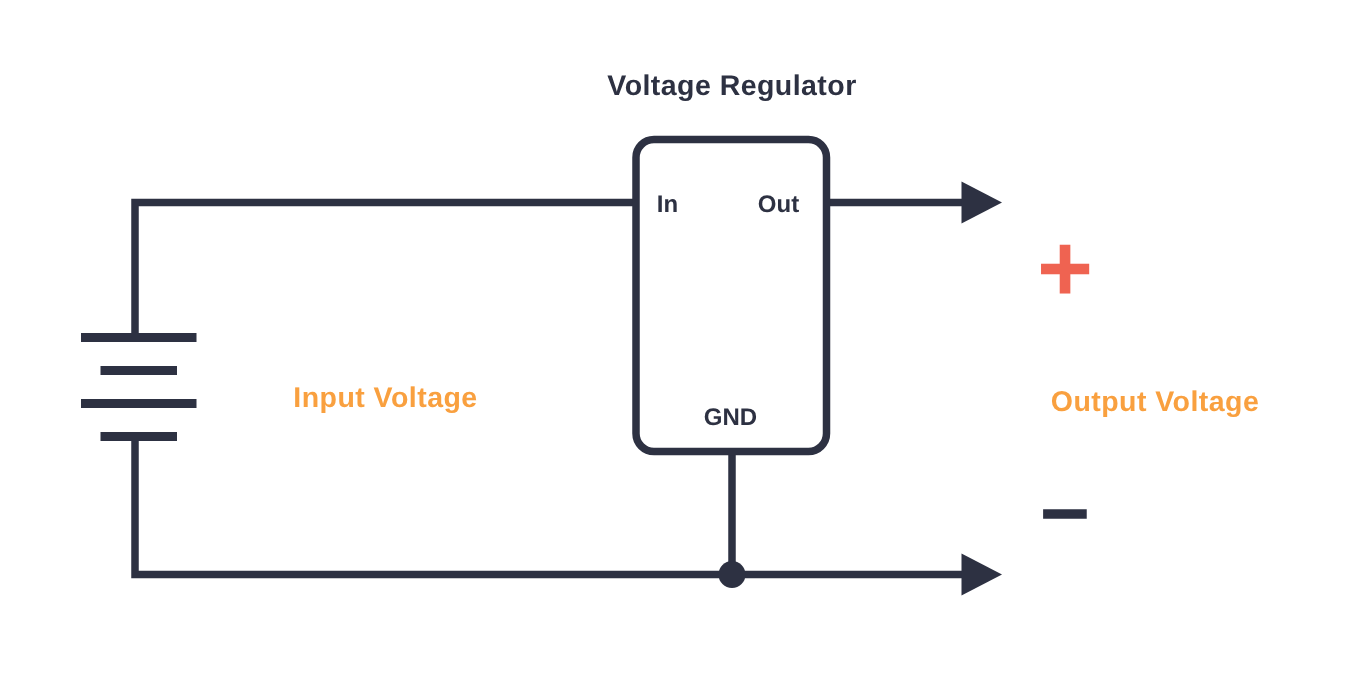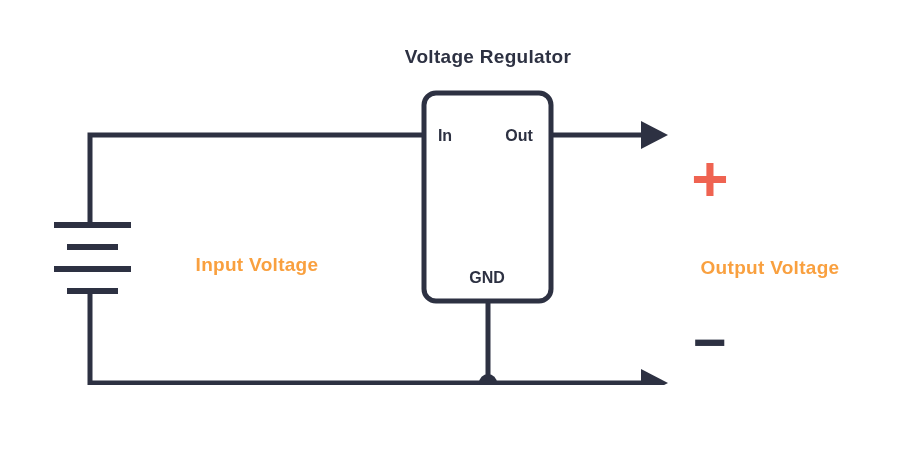--- a/index.html
+++ b/index.html
@@ -3,21 +3,21 @@
   <meta charset="utf-8">
   <style>
     html, body {
       margin: 0;
       padding: 0;
       background: #ffffff;
     }
     .canvas {
       position: relative;
       width: 900px;
-      height: 385px;
+      height: 454px;
       background: var(--background, #ffffff);
       font-family: "Liberation Sans", sans-serif;
       overflow: hidden;
     }
     svg { display: block; }
     .wire {
       stroke: var(--wire, #2d3142);
       stroke-width: 5;
       fill: none;
       stroke-linejoin: miter;

